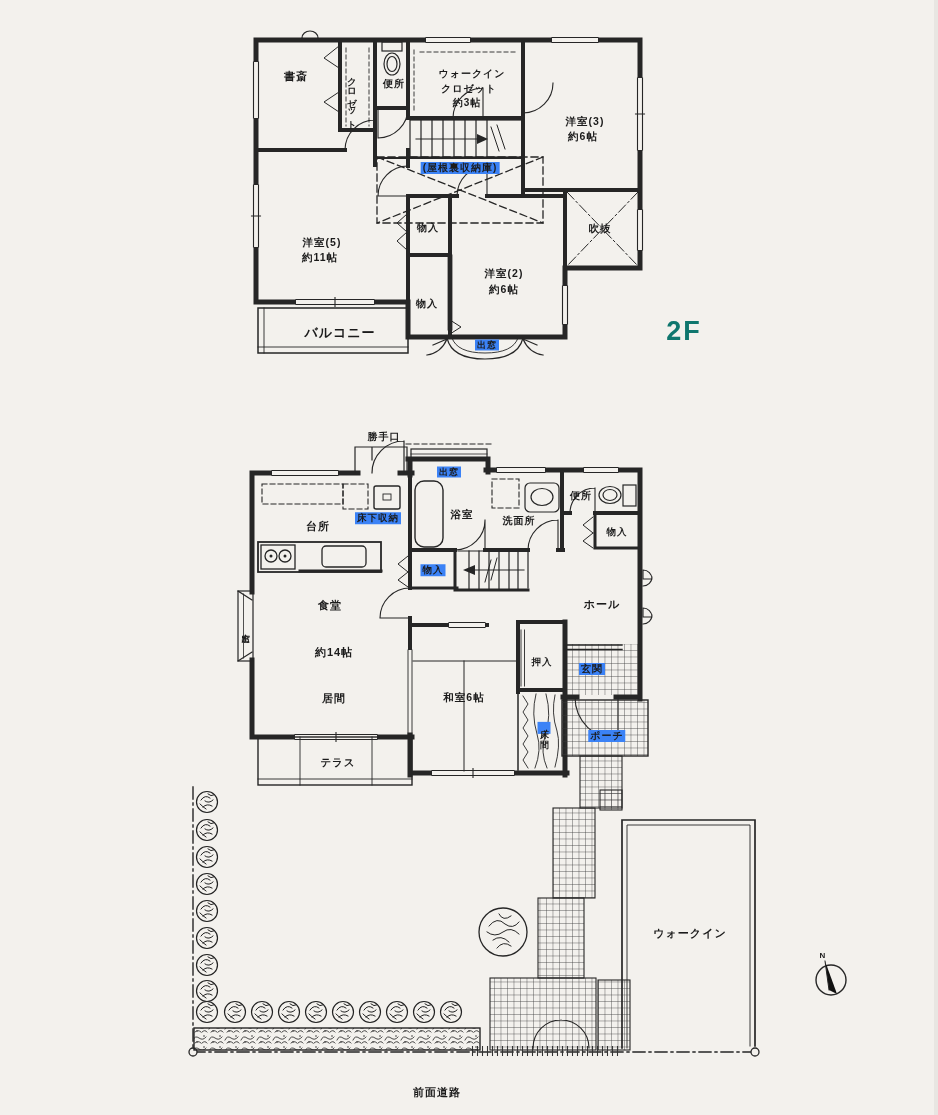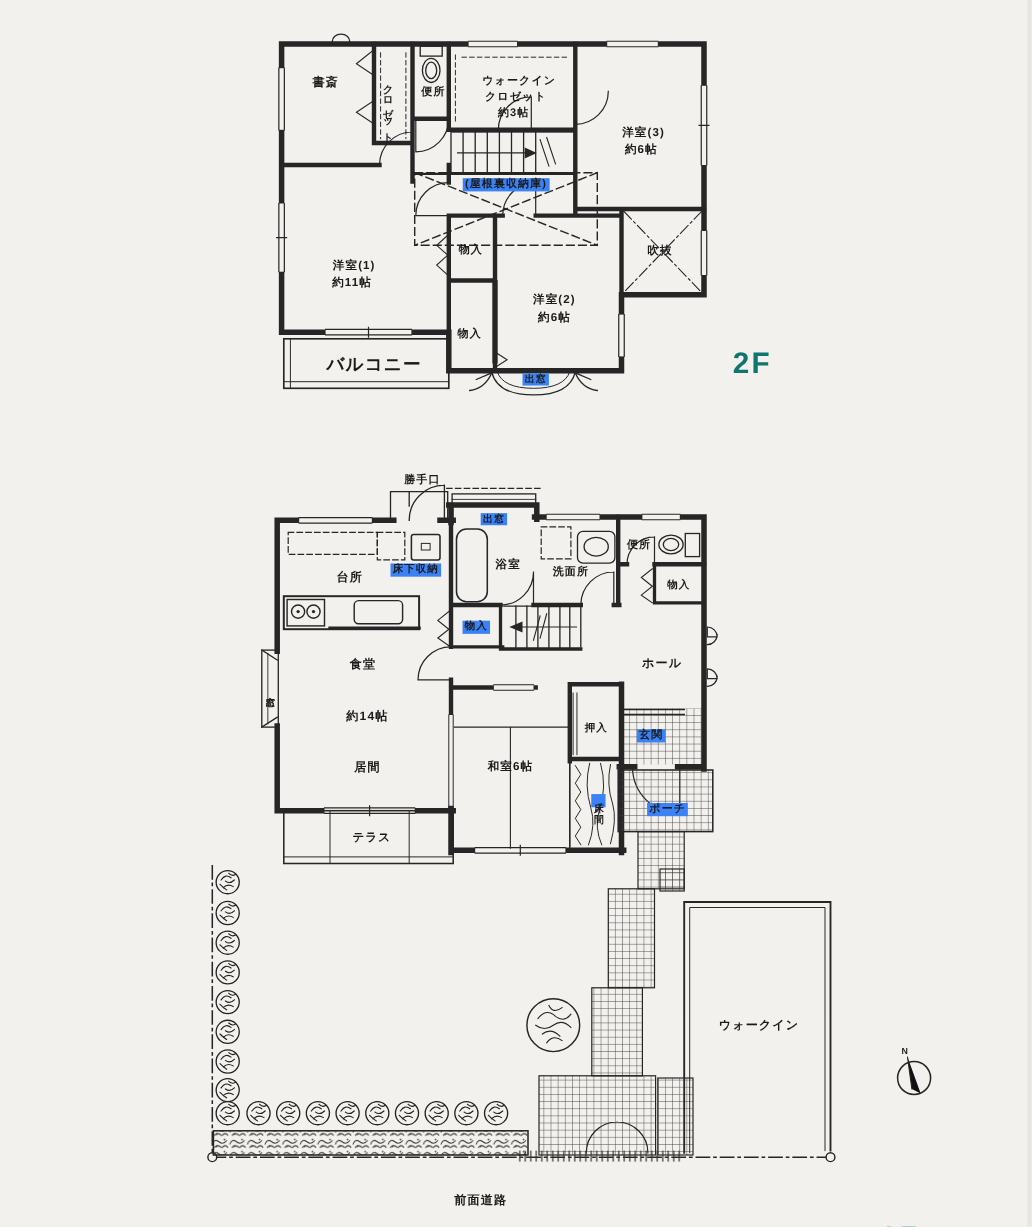--- a/index.html
+++ b/index.html
@@ -341,27 +341,27 @@
 <div class="lbl" style="left:296px;top:76px;font-size:11px">書斎</div>
 <div class="lbl v" style="left:352px;top:97px;font-size:9.5px">クロゼット</div>
 <div class="lbl" style="left:394px;top:84px;font-size:10px">便所</div>
 <div class="lbl" style="left:472px;top:74px;font-size:10px">ウォークイン</div>
 <div class="lbl" style="left:469px;top:89px;font-size:10px">クロゼット</div>
 <div class="lbl" style="left:467px;top:103px;font-size:10px">約3帖</div>
 <div class="lbl" style="left:585px;top:121px;font-size:10.5px">洋室(3)</div>
 <div class="lbl" style="left:583px;top:136px;font-size:10.5px">約6帖</div>
 <div class="lbl bg" style="left:460px;top:168px;font-size:10px">(屋根裏収納庫)</div>
 <div class="lbl" style="left:428px;top:228px;font-size:10px">物入</div>
-<div class="lbl" style="left:322px;top:242px;font-size:10.5px">洋室(1)</div>
+<div class="lbl" style="left:322px;top:242px;font-size:10.5px">洋室(5)</div>
 <div class="lbl" style="left:320px;top:257px;font-size:10.5px">約11帖</div>
 <div class="lbl" style="left:504px;top:273px;font-size:10.5px">洋室(2)</div>
 <div class="lbl" style="left:504px;top:289px;font-size:10.5px">約6帖</div>
 <div class="lbl" style="left:600px;top:228px;font-size:10.5px">吹抜</div>
 <div class="lbl" style="left:427px;top:304px;font-size:10px">物入</div>
-<div class="lbl" style="left:340px;top:332px;font-size:16px">バルコニー</div>
+<div class="lbl" style="left:340px;top:332px;font-size:13px">バルコニー</div>
 <div class="lbl bg" style="left:487px;top:345px;font-size:9px">出窓</div>
 <div class="lbl big" style="left:684px;top:331px">2F</div>
 
 <div class="lbl" style="left:384px;top:437px;font-size:10px">勝手口</div>
 <div class="lbl bg" style="left:449px;top:472px;font-size:9px">出窓</div>
 <div class="lbl bg" style="left:378px;top:518px;font-size:9.5px">床下収納</div>
 <div class="lbl" style="left:318px;top:526px;font-size:11px">台所</div>
 <div class="lbl" style="left:462px;top:514px;font-size:10.5px">浴室</div>
 <div class="lbl" style="left:519px;top:521px;font-size:10px">洗面所</div>
 <div class="lbl" style="left:581px;top:496px;font-size:10px">便所</div>

